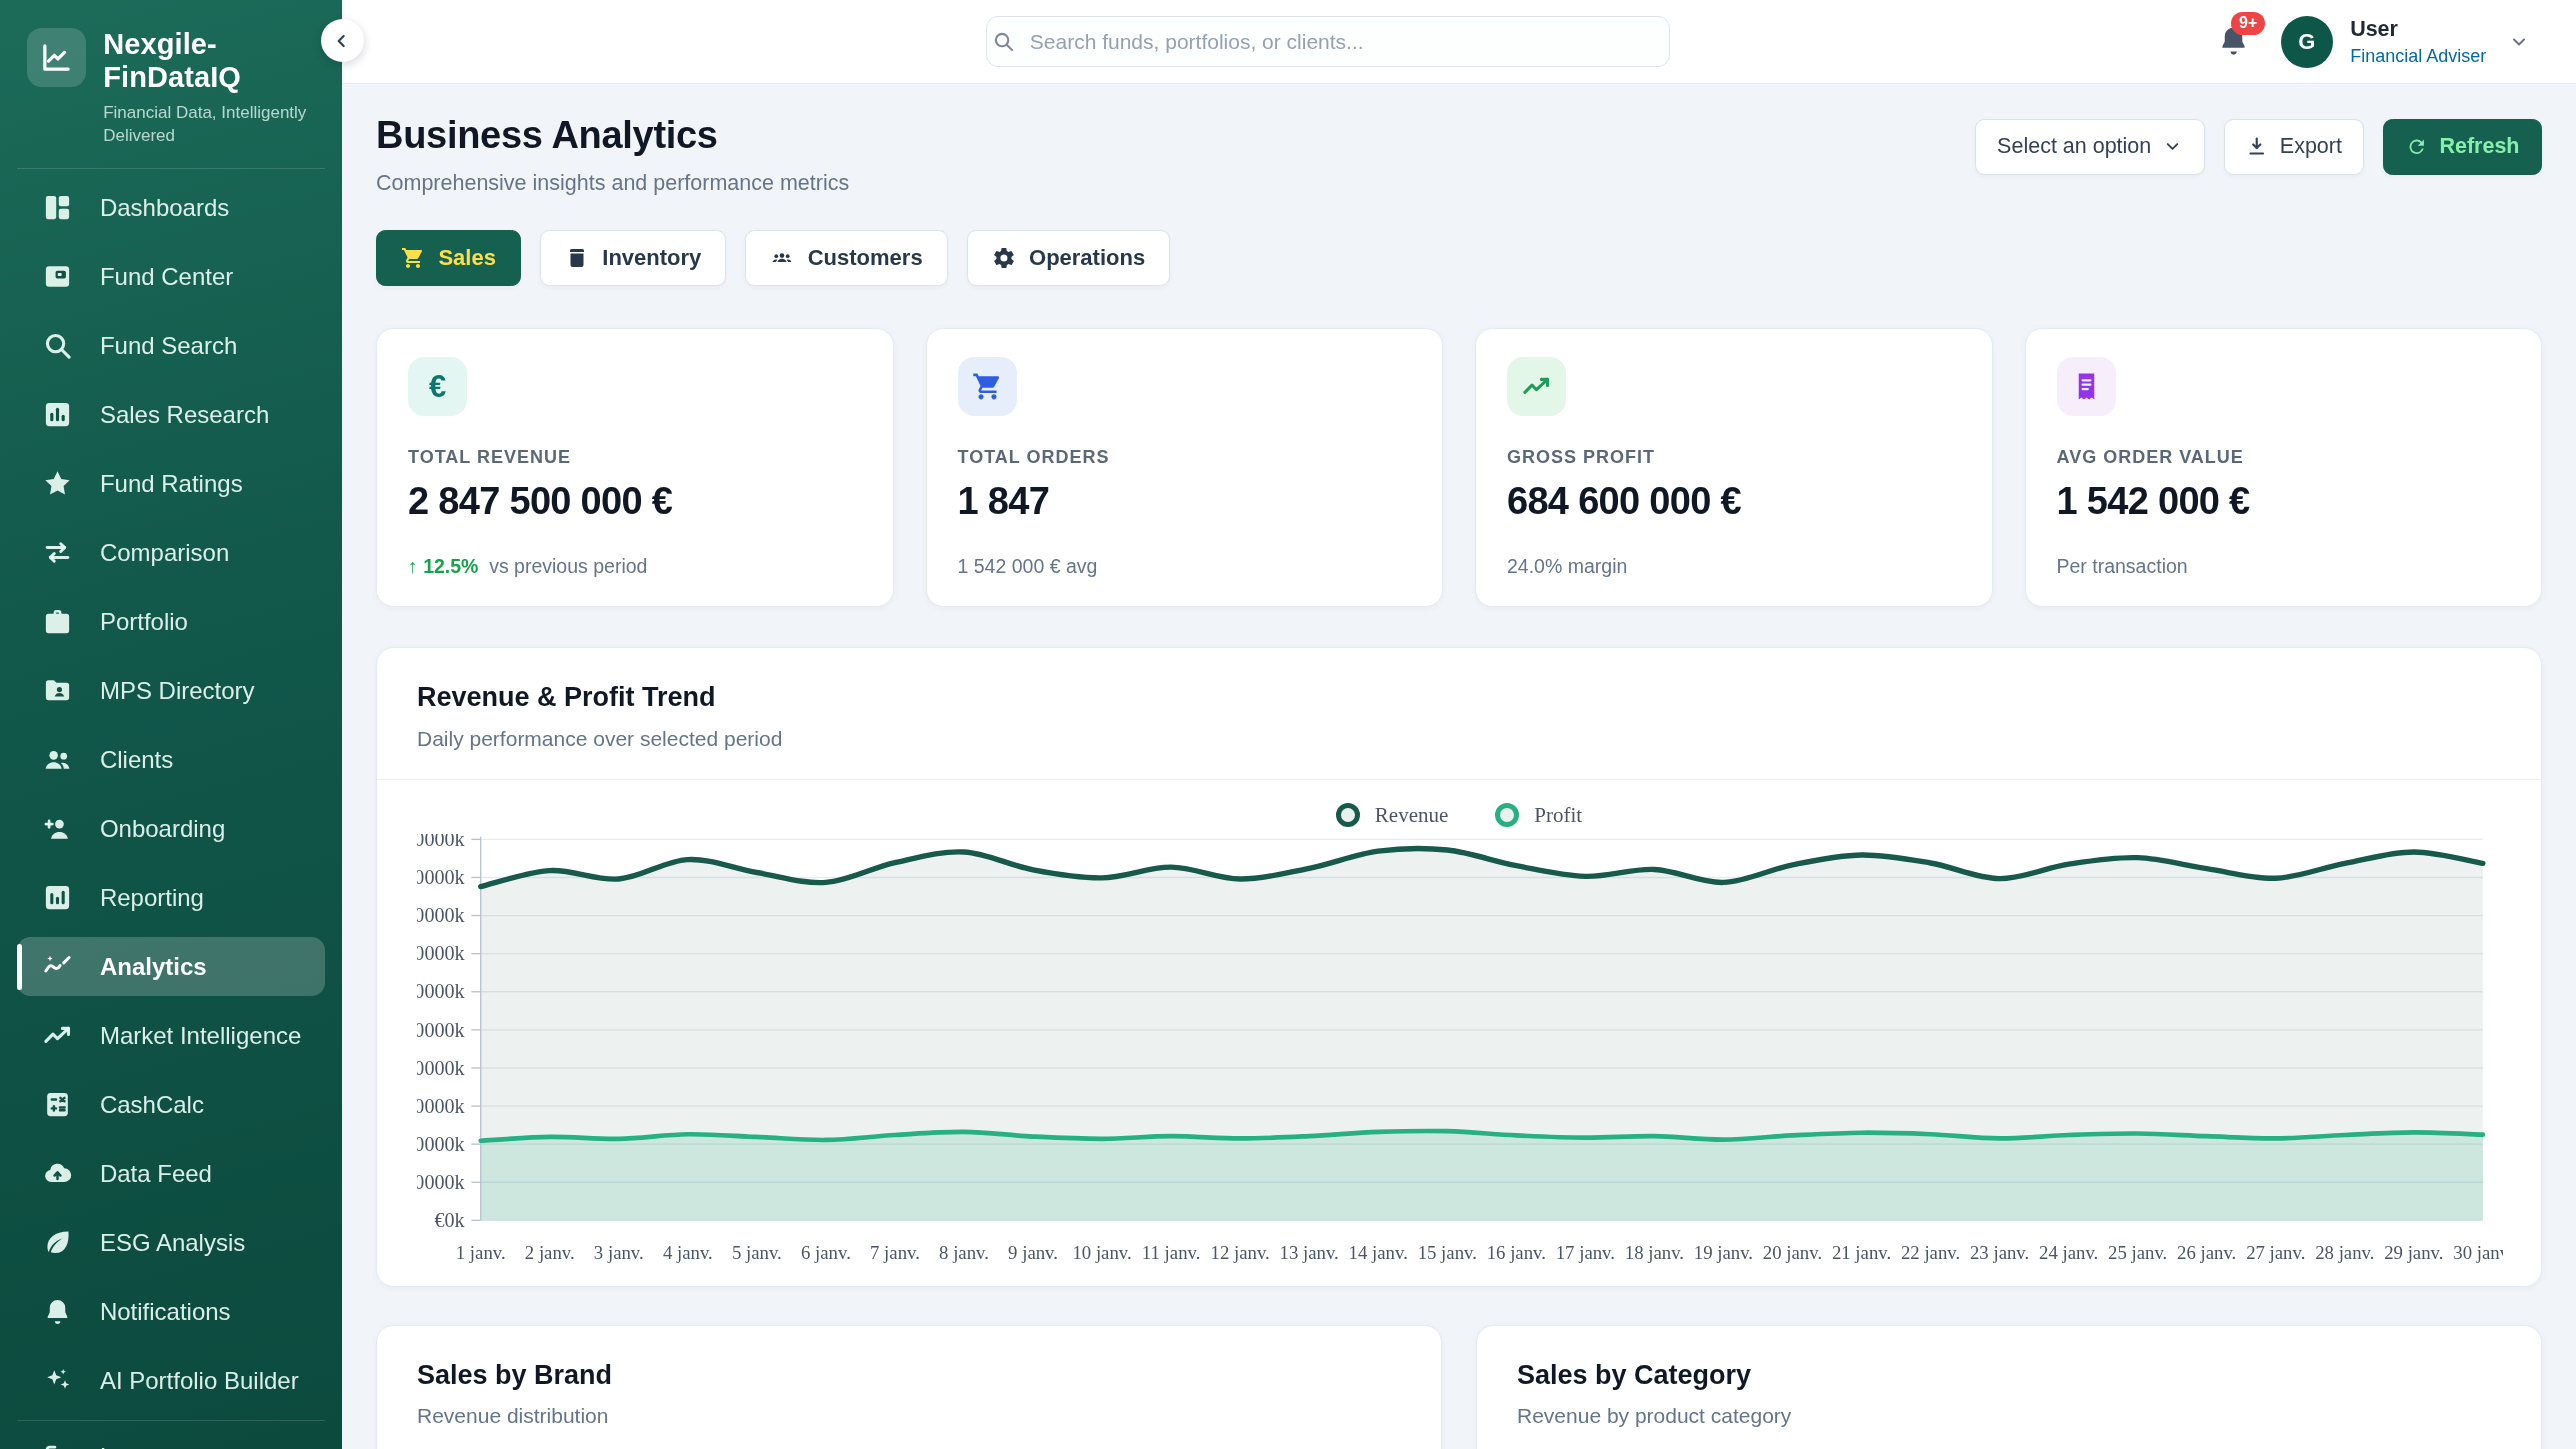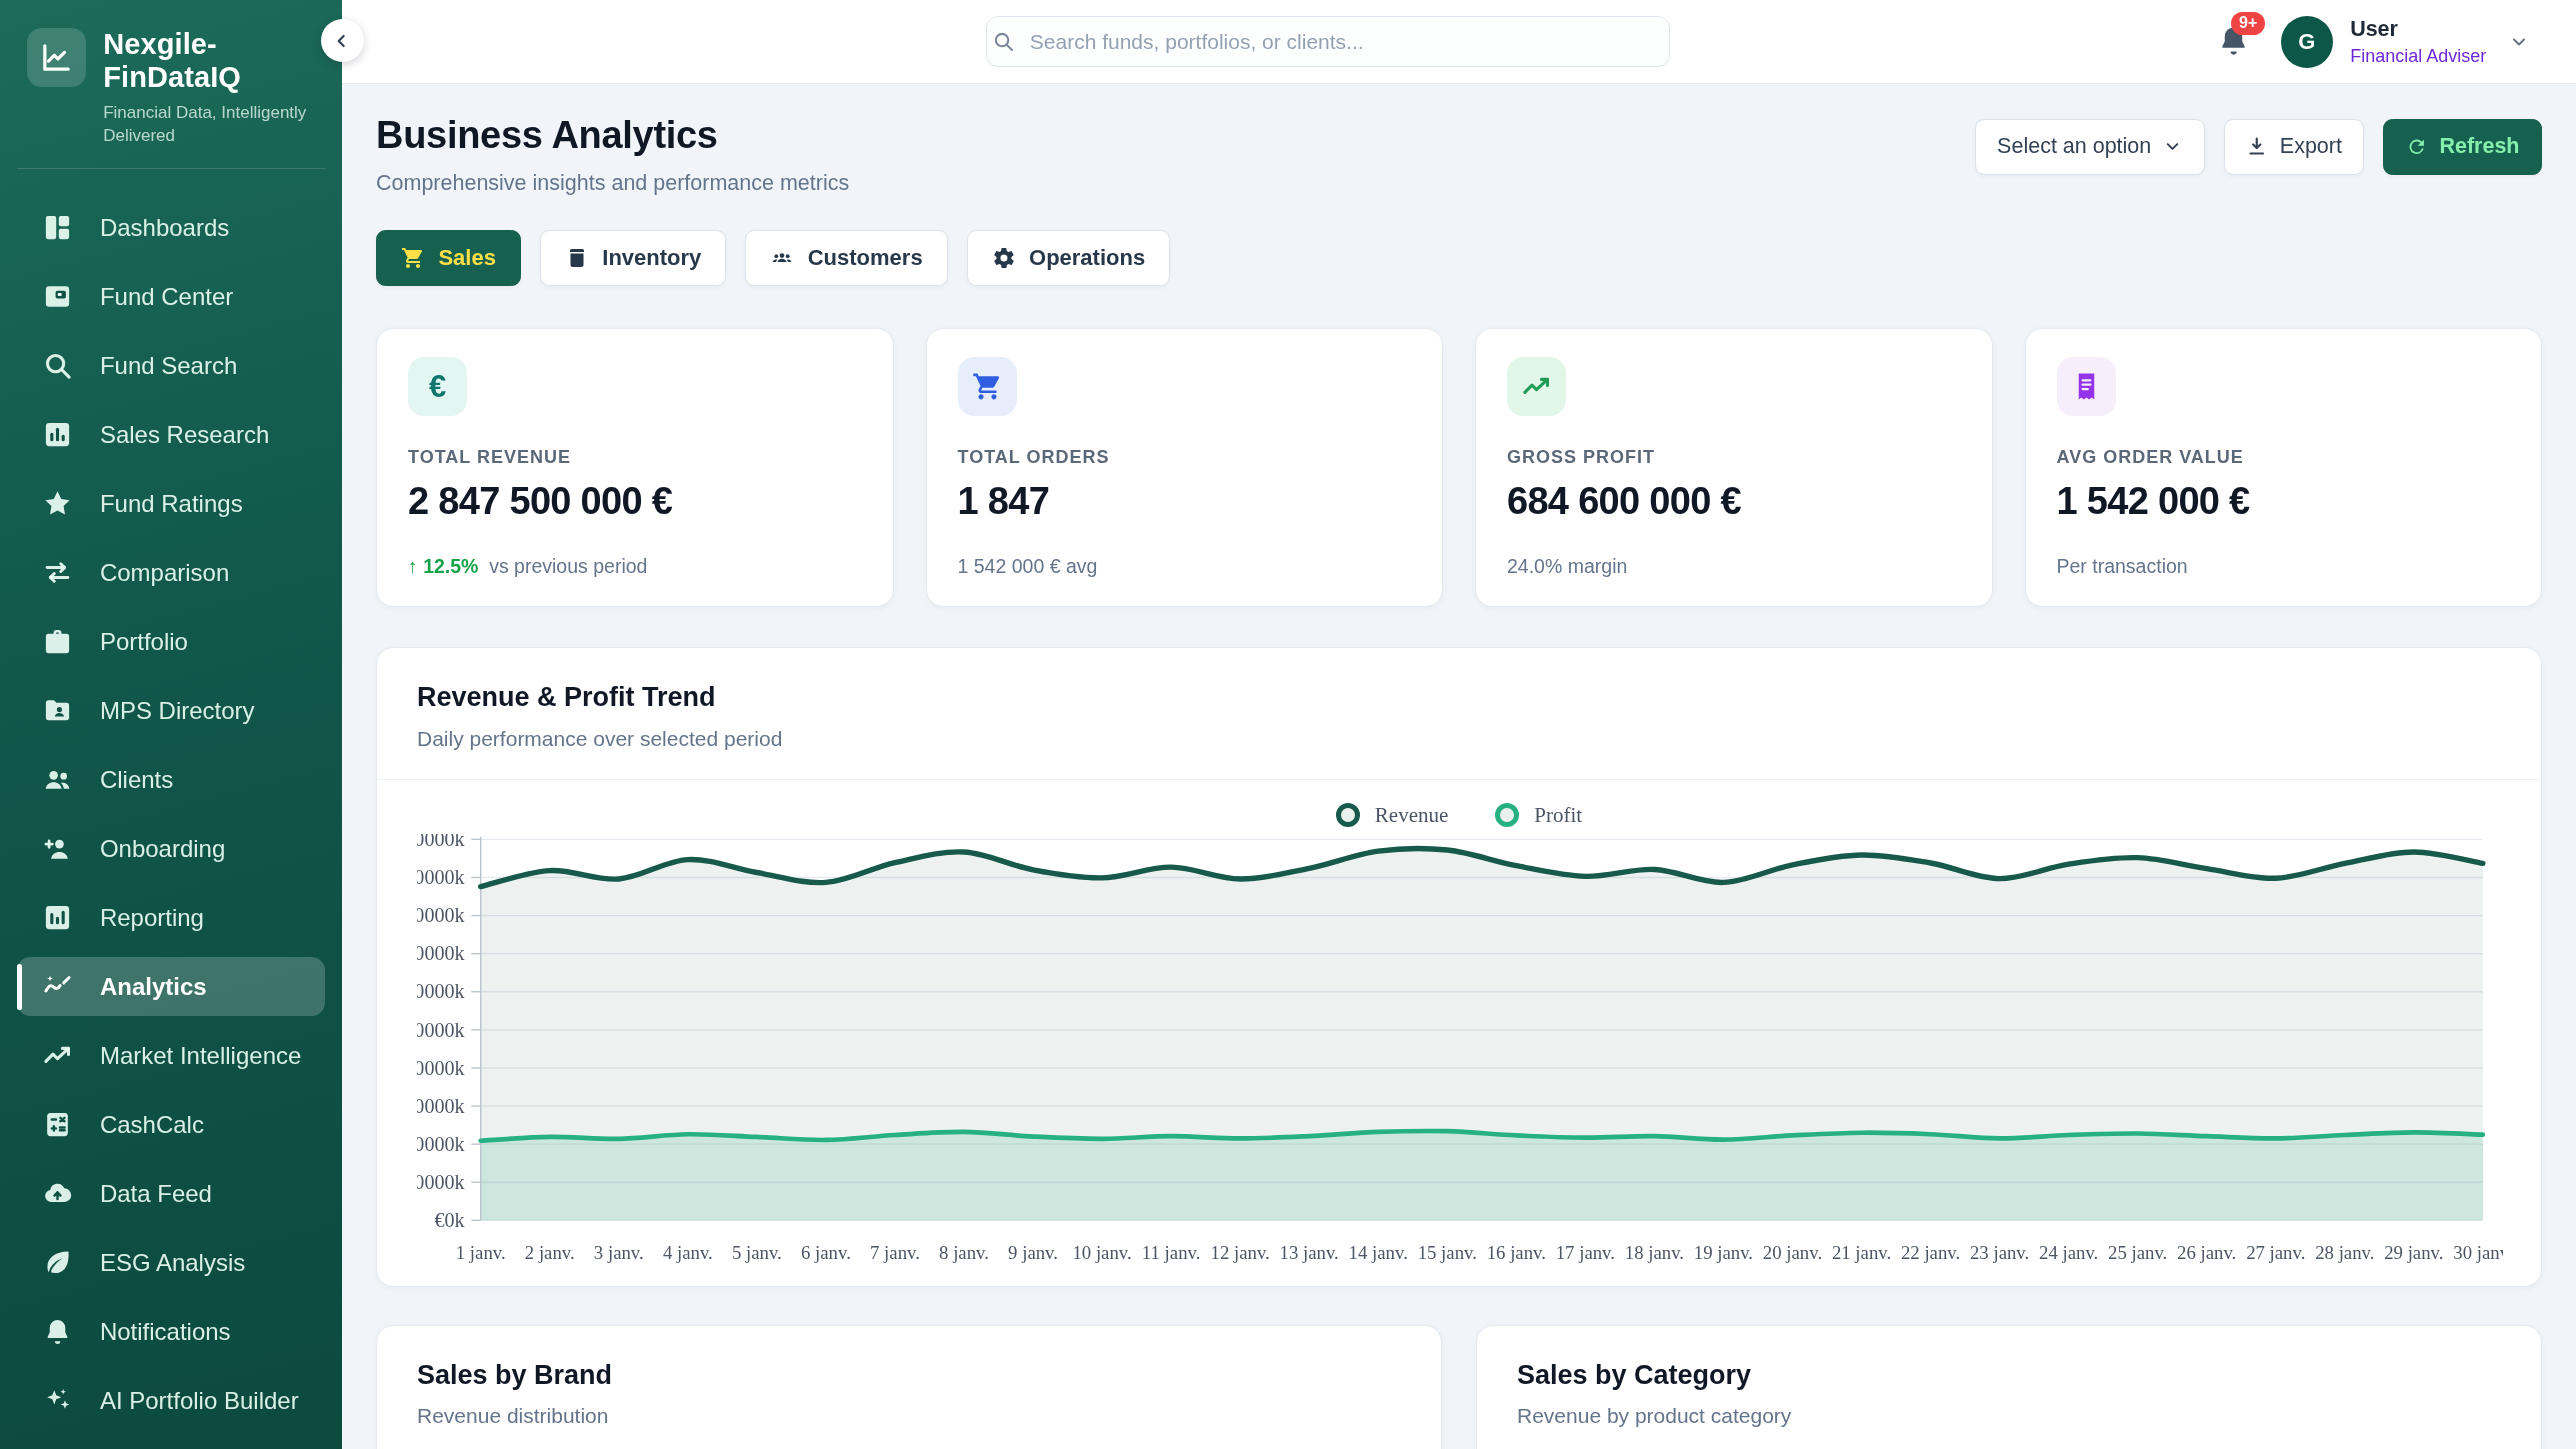--- a/index.html
+++ b/index.html
@@ -17,21 +17,20 @@
     background:#f1f5f9;
     display:flex;
     color:var(--ink);
   }
   
   .sidebar{
     width:342px;min-width:342px;height:1449px;
     background:linear-gradient(165deg,#1c6b59 0%,#11574a 45%,#0c4a3e 100%);
     color:#eafaf4;display:flex;flex-direction:column;position:relative;
     padding:24px 17.4px 0 17.4px;
-    gap:20px;
   }
   .brand-row{display:flex;gap:17.4px;align-items:flex-start;padding:4px 6.7px 20px 9.4px;border-bottom:1.3px solid rgba(255,255,255,.14);}
   .brand-logo{width:59px;height:59px;border-radius:14.8px;background:rgba(255,255,255,.16);display:grid;place-items:center;flex:none;}
   .brand-logo svg{width:35px;height:35px;}
   .brand-name{font-size:29px;font-weight:700;color:#fff;letter-spacing:0.1px;}
   .brand-tag{margin-top:8px;font-size:17px;line-height:1.35;color:rgba(236,253,245,.75);max-width:221px;}
   .collapse-btn{
     position:absolute;right:-21.5px;top:19px;width:43px;height:43px;border-radius:50%;
     background:#fff;box-shadow:0 2.7px 9.4px rgba(15,23,42,.18);display:grid;place-items:center;z-index:5;
   }
@@ -66,21 +65,21 @@
   .top-right{margin-left:auto;display:flex;align-items:center;gap:29.5px;}
   .bell-wrap{position:relative;width:35px;height:38px;color:#475569;}
   .bell-wrap svg{width:35px;height:35px;}
   .bell-badge{
     position:absolute;top:-10.7px;left:14.8px;background:#ef4444;color:#fff;font-size:16px;font-weight:700;
     border-radius:670px;padding:3.4px 8px;line-height:1;
   }
   .avatar{width:52px;height:52px;border-radius:50%;background:#0d5748;color:#fff;font-size:22px;font-weight:700;display:grid;place-items:center;}
   .user-col{display:flex;flex-direction:column;gap:4px;}
   .user-name{font-size:21.5px;font-weight:700;color:#1f2937;}
-  .user-role{font-size:18px;color:#6d28d9;}
+  .user-role{font-size:18px;color:#0369a1;}
   .chev{width:20px;height:20px;color:#6b7280;margin-left:5.4px;}
   
   .content{padding:29.5px 34px 0 34px;flex:1;}
   .header-row{display:flex;justify-content:space-between;align-items:flex-start;}
   .page-title{font-size:38px;font-weight:700;letter-spacing:-0.3px;color:#101826;}
   .page-sub{margin-top:14.8px;font-size:21.5px;color:#64748b;}
   .controls{display:flex;gap:19px;align-items:center;margin-top:5.4px;}
   .btn{
     height:56px;border-radius:9.4px;border:1.3px solid #dae1ea;background:#fff;display:flex;align-items:center;
     gap:12px;padding:0 21.5px;font-size:21.5px;color:#334155;font-weight:500;cursor:pointer;

